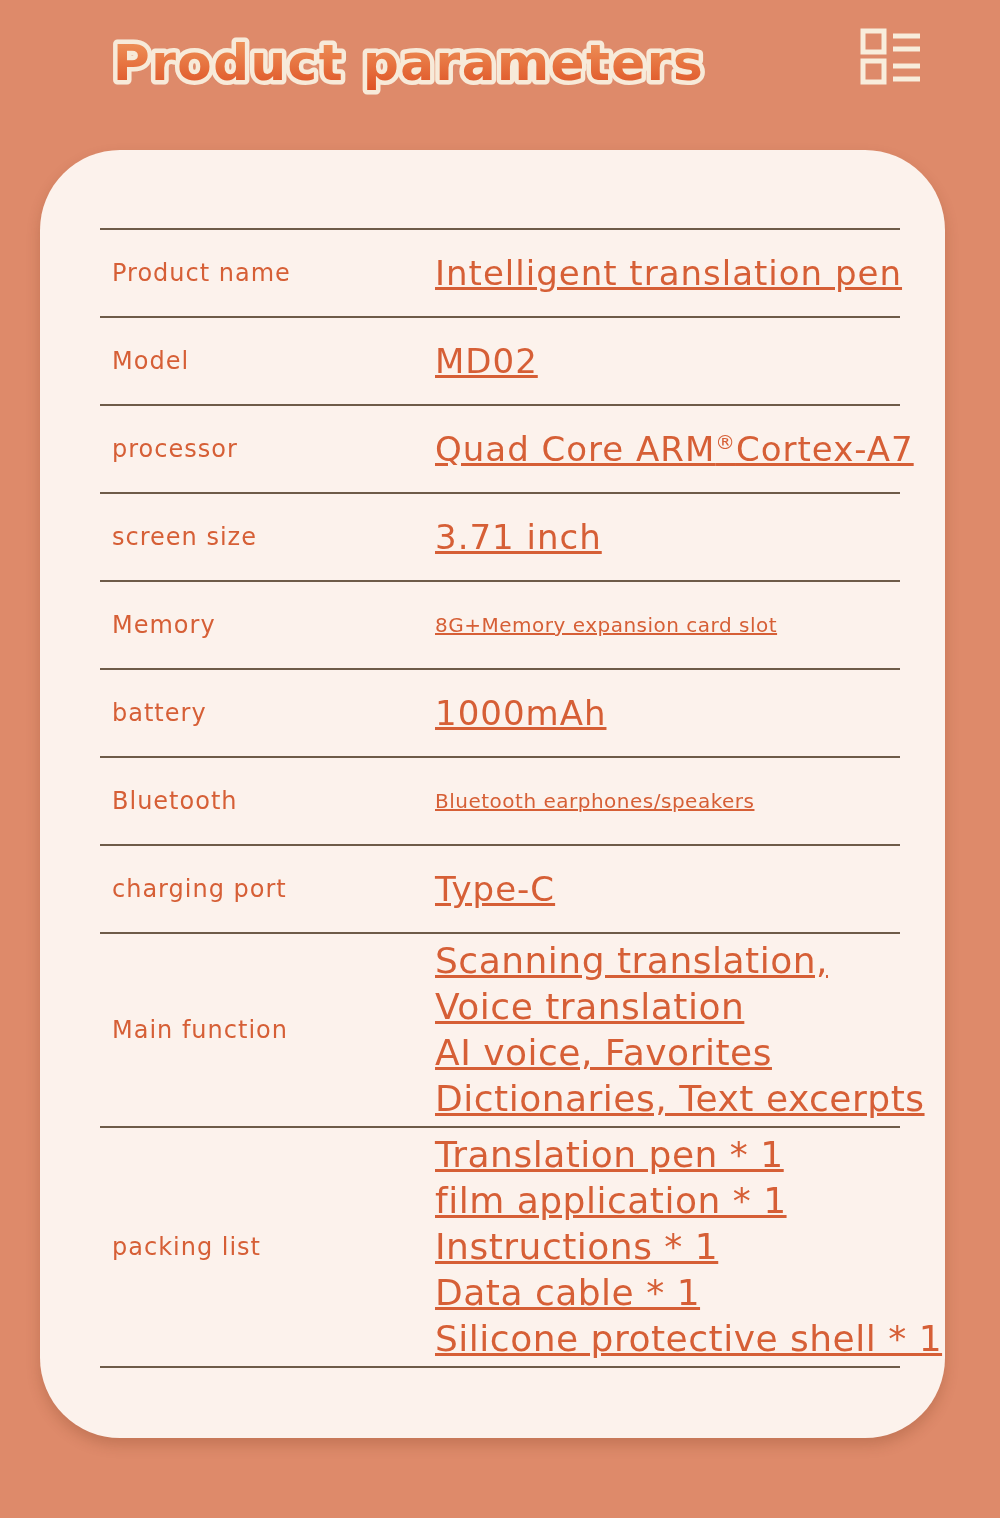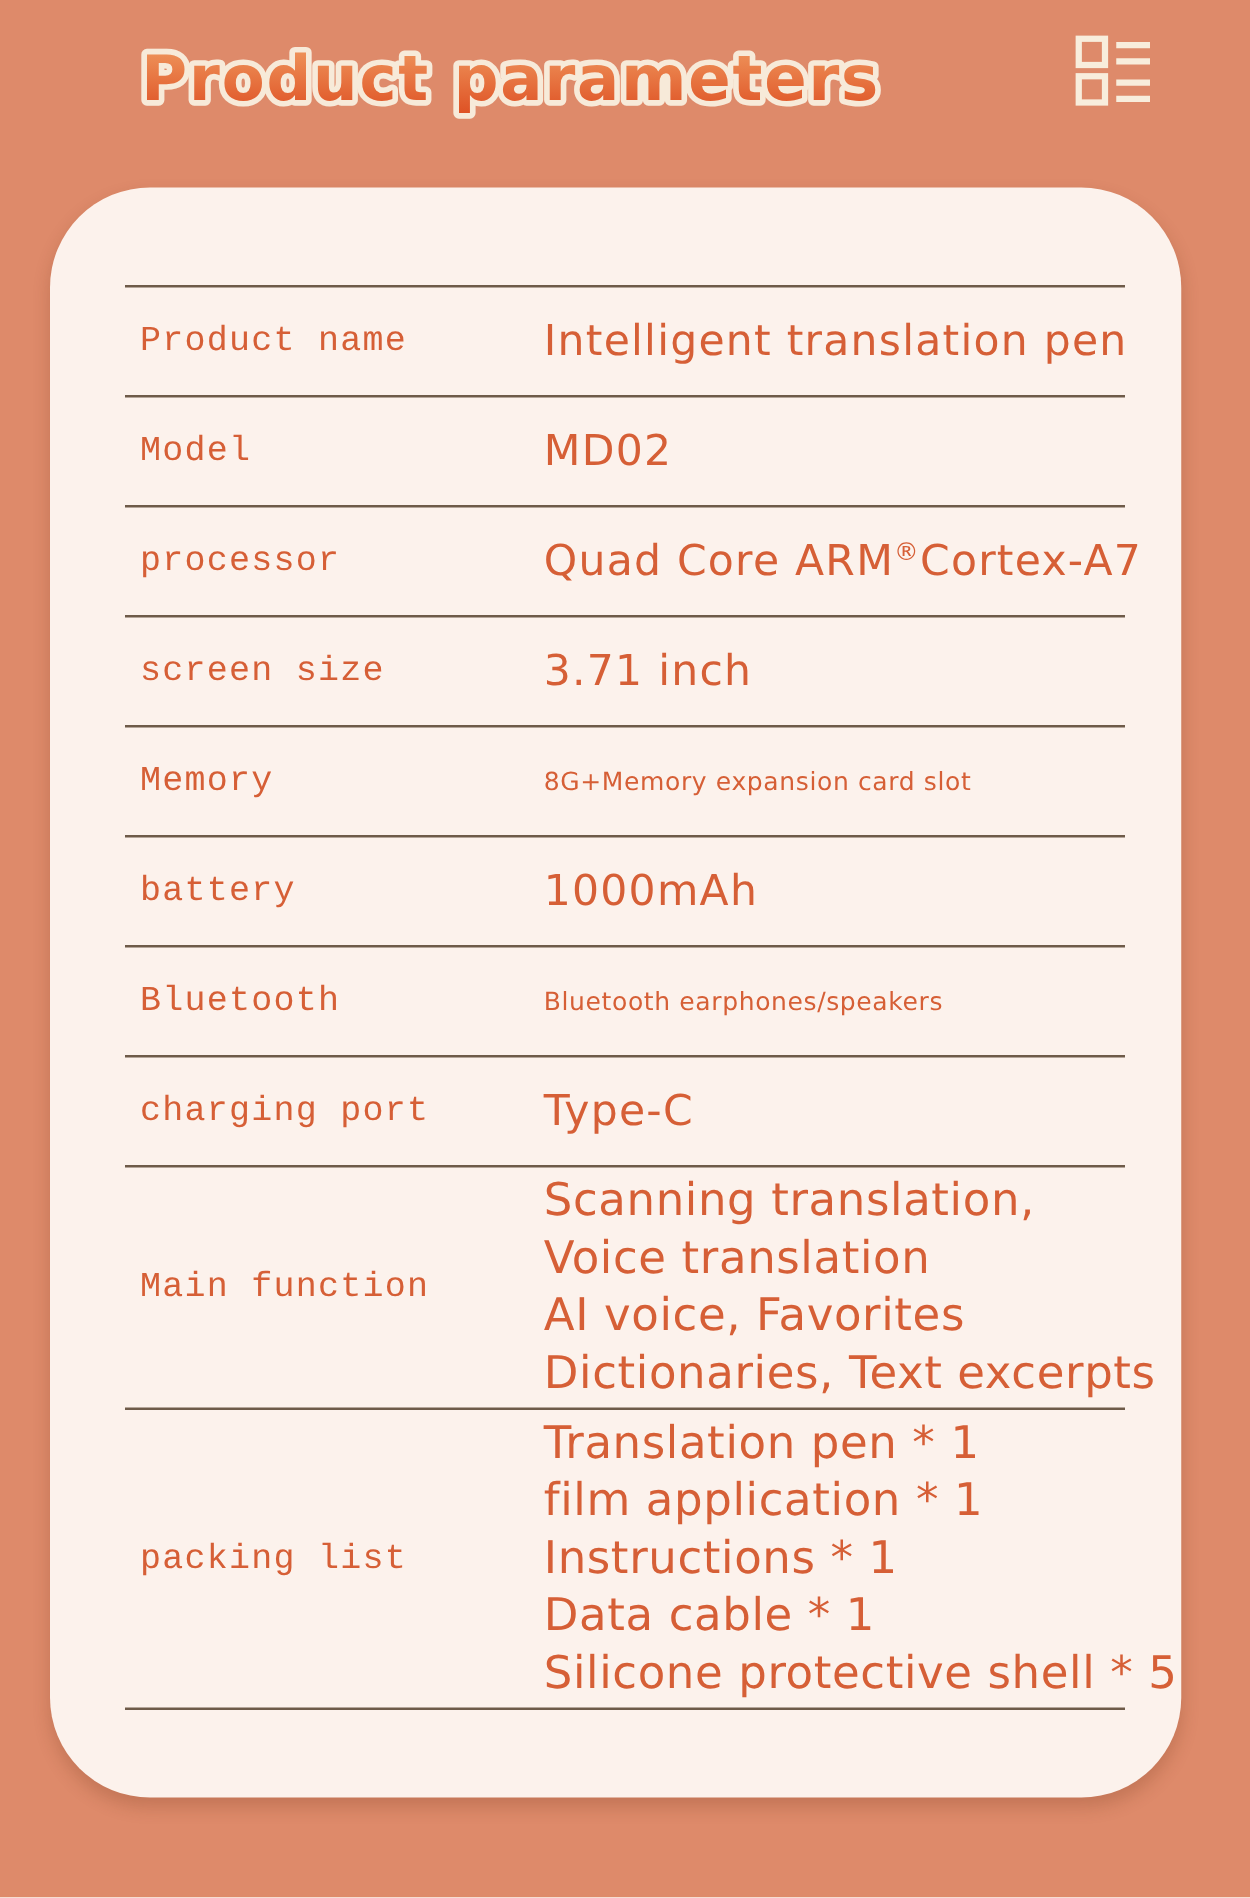--- a/index.html
+++ b/index.html
@@ -40,30 +40,30 @@
   }
   .row {
     display: flex;
     align-items: center;
     border-bottom: 2px solid #6e5b49;
     min-height: 86px;
   }
   .row .label {
     flex: 0 0 323px;
     padding-left: 12px;
-    font-size: 28px;
+    font-size: 24px;
     letter-spacing: 1px;
     white-space: nowrap;
-    font-family: Liberation Mono, monospace;
   }
   .row .value {
     flex: 1;
     font-size: 34px;
     letter-spacing: 1px;
     white-space: nowrap;
+    text-decoration: underline;
   }
   .row .value.small { font-size: 20px; letter-spacing: 0.5px; }
   .row .value sup { font-size: 58%; vertical-align: super; }
   .row.multi { padding: 4px 0; }
   .row.multi .value { white-space: normal; }
   .row.multi .value div {
     font-size: 36px;
     line-height: 46px;
     letter-spacing: 0.5px;
     white-space: nowrap;
@@ -140,19 +140,19 @@
             <div>Dictionaries, Text excerpts</div>
           </div>
         </div>
         <div class="row multi">
           <div class="label">packing list</div>
           <div class="value">
             <div>Translation pen * 1</div>
             <div>film application * 1</div>
             <div>Instructions * 1</div>
             <div>Data cable * 1</div>
-            <div>Silicone protective shell * 5</div>
+            <div>Silicone protective shell * 1</div>
           </div>
         </div>
       </div>
   </div>
 
 </div>
 
 </body></html>

